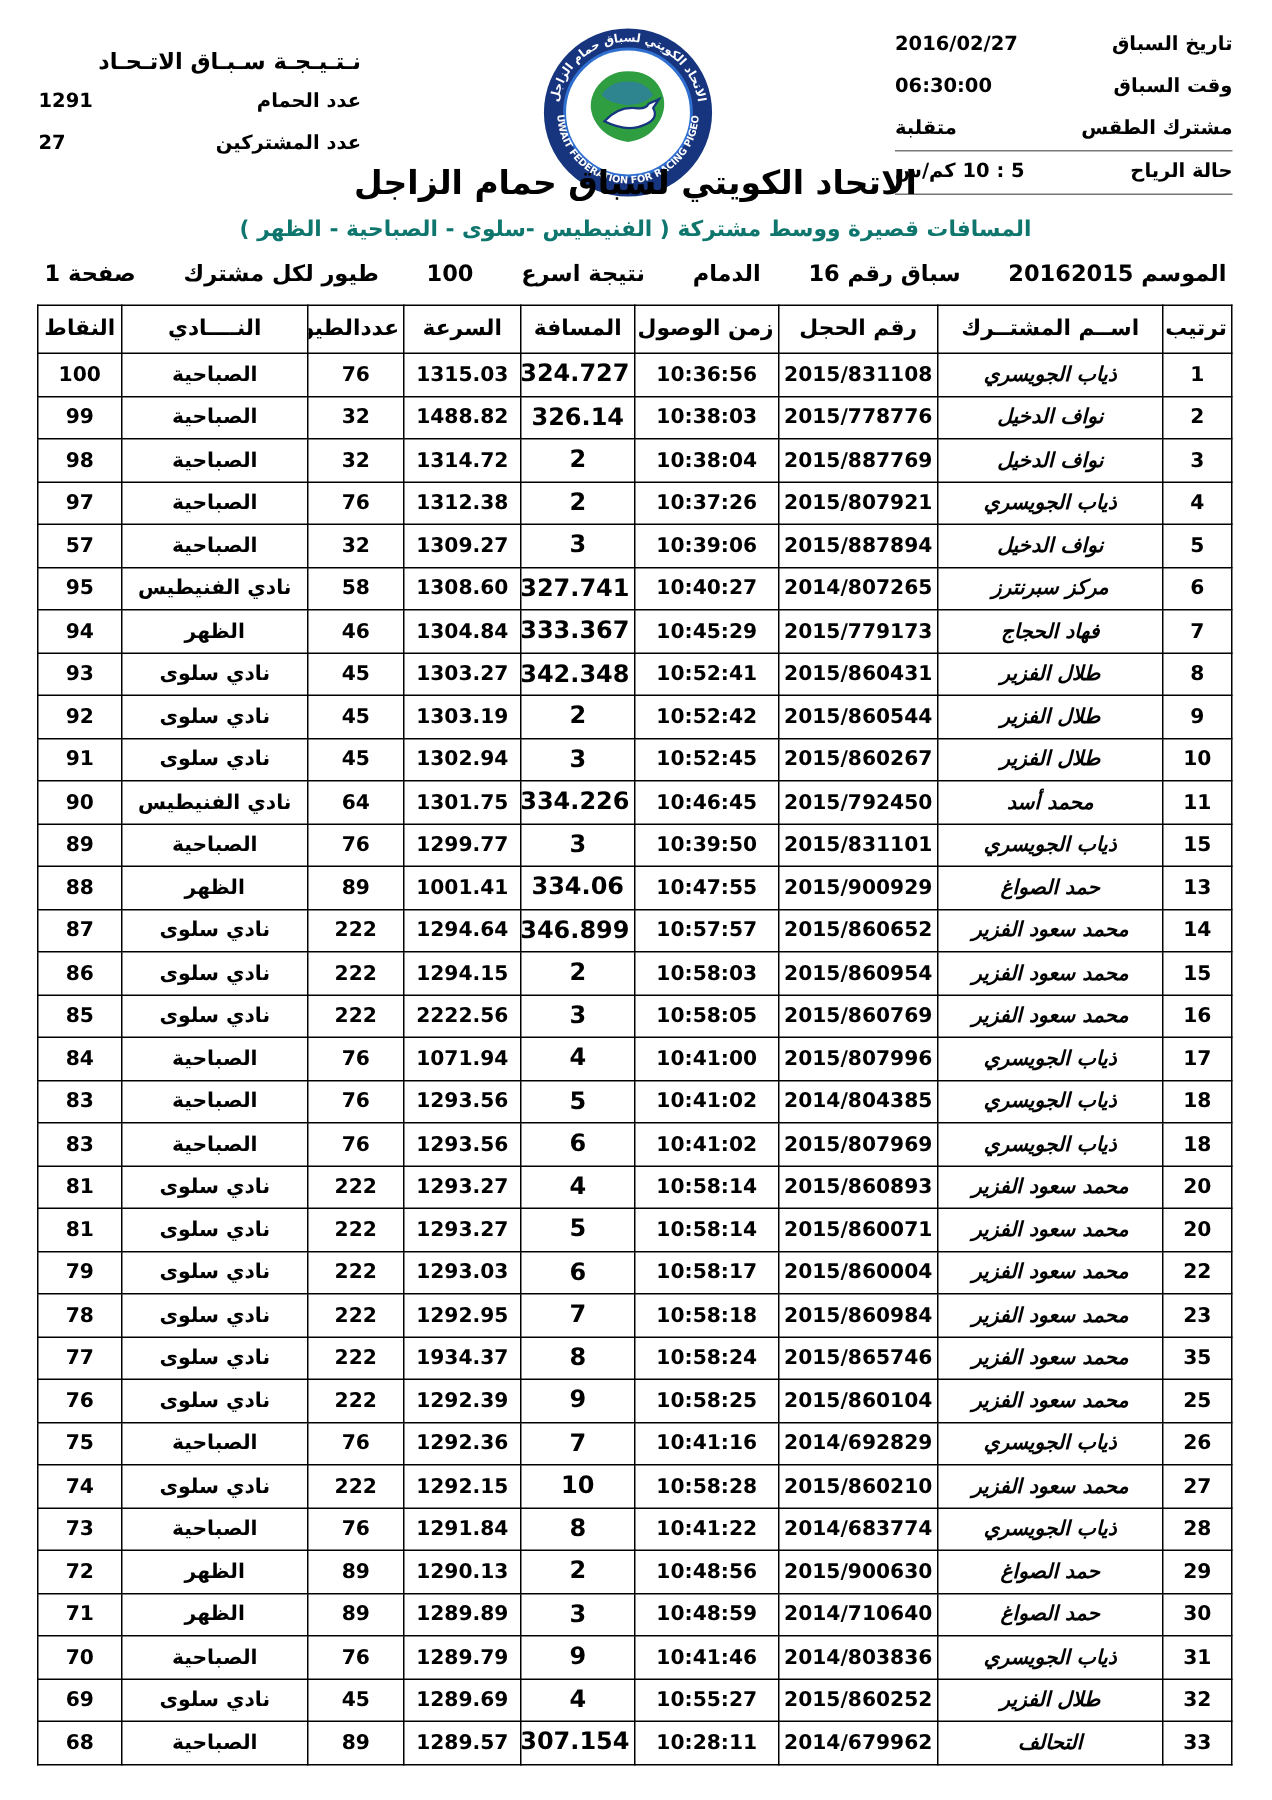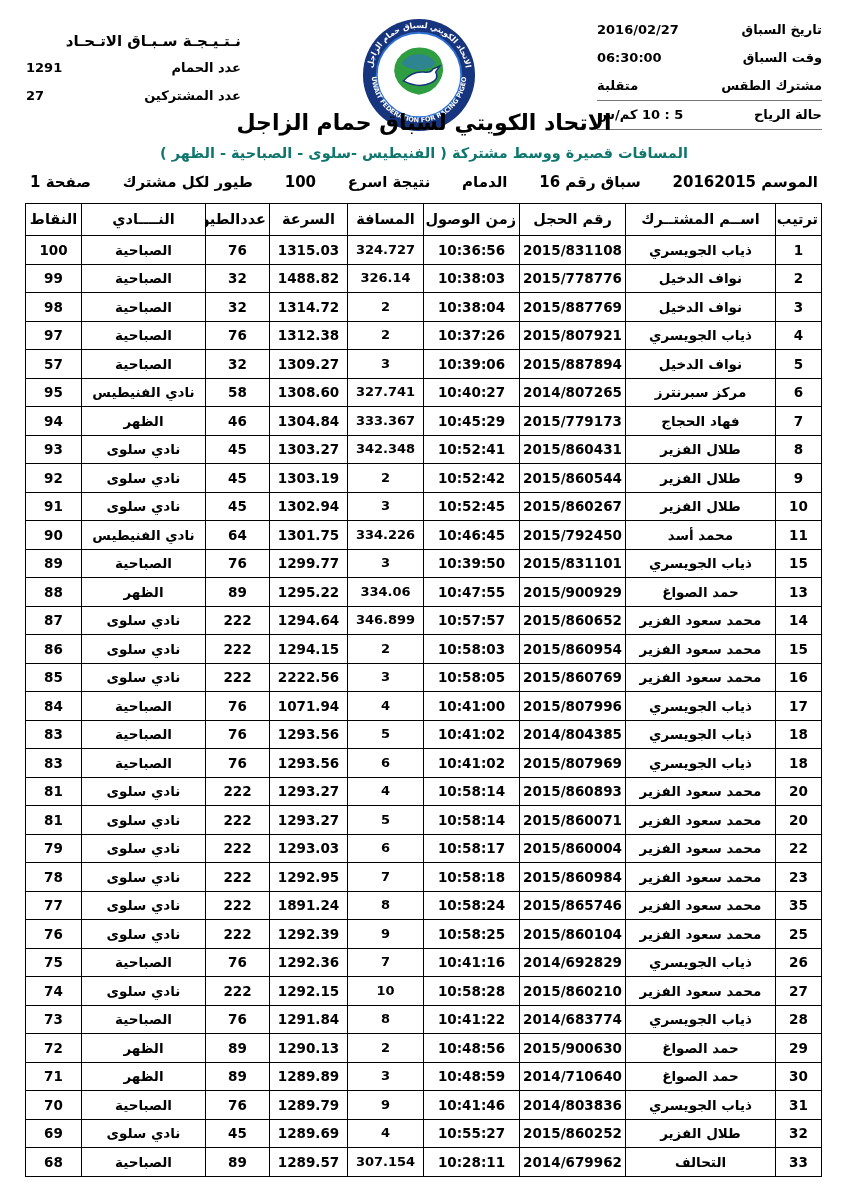--- a/index.html
+++ b/index.html
@@ -54,22 +54,22 @@
   
   col.c-rank{width:46px;}
   col.c-name{width:150px;}
   col.c-ring{width:106px;}
   col.c-time{width:96px;}
   col.c-dist{width:76px;}
   col.c-speed{width:78px;}
   col.c-birds{width:64px;}
   col.c-club{width:124px;}
   col.c-points{width:56px;}
-  td.name-cell{text-align:right;padding-right:6px;}
-  td.dist-cell{font-size:13px;}
+  td.name-cell{text-align:right;padding-right:6px;font-style:italic;}
+  td.dist-cell{font-size:16px;}
 </style>
 </head>
 <body>
 
 <div class="page">
 
   <div class="top">
 
     <div class="meta-block">
       <div class="meta-row">
@@ -298,21 +298,21 @@
       <td class="birds-cell">76</td>
       <td class="club-cell">الصباحية</td>
       <td class="points-cell">89</td>
     </tr>
         <tr>
       <td class="rank-cell">13</td>
       <td class="name-cell">حمد الصواغ</td>
       <td class="ring-cell">2015/900929</td>
       <td class="time-cell">10:47:55</td>
       <td class="dist-cell">334.06</td>
-      <td class="speed-cell">1295.22</td>
+      <td class="speed-cell">1001.41</td>
       <td class="birds-cell">89</td>
       <td class="club-cell">الظهر</td>
       <td class="points-cell">88</td>
     </tr>
         <tr>
       <td class="rank-cell">14</td>
       <td class="name-cell">محمد سعود الفزير</td>
       <td class="ring-cell">2015/860652</td>
       <td class="time-cell">10:57:57</td>
       <td class="dist-cell">346.899</td>
@@ -419,21 +419,21 @@
       <td class="birds-cell">222</td>
       <td class="club-cell">نادي سلوى</td>
       <td class="points-cell">78</td>
     </tr>
         <tr>
       <td class="rank-cell">35</td>
       <td class="name-cell">محمد سعود الفزير</td>
       <td class="ring-cell">2015/865746</td>
       <td class="time-cell">10:58:24</td>
       <td class="dist-cell">8</td>
-      <td class="speed-cell">1891.24</td>
+      <td class="speed-cell">1934.37</td>
       <td class="birds-cell">222</td>
       <td class="club-cell">نادي سلوى</td>
       <td class="points-cell">77</td>
     </tr>
         <tr>
       <td class="rank-cell">25</td>
       <td class="name-cell">محمد سعود الفزير</td>
       <td class="ring-cell">2015/860104</td>
       <td class="time-cell">10:58:25</td>
       <td class="dist-cell">9</td>

